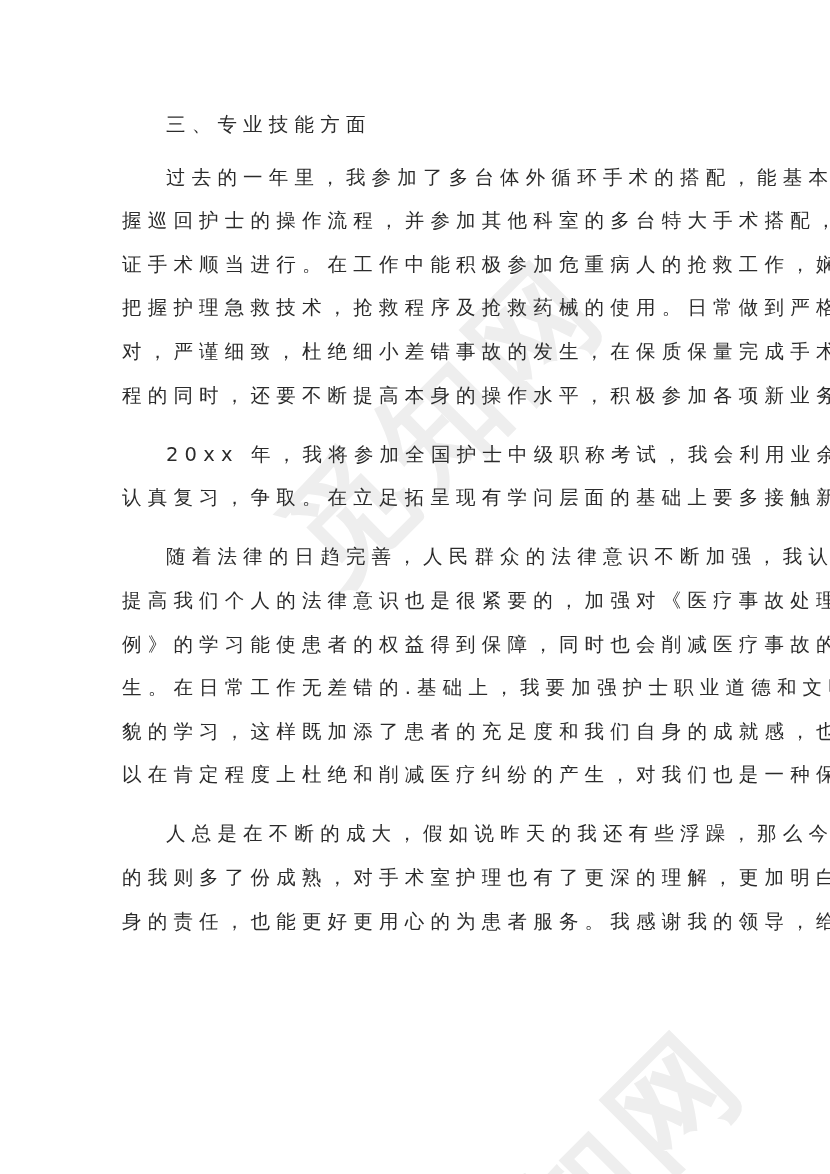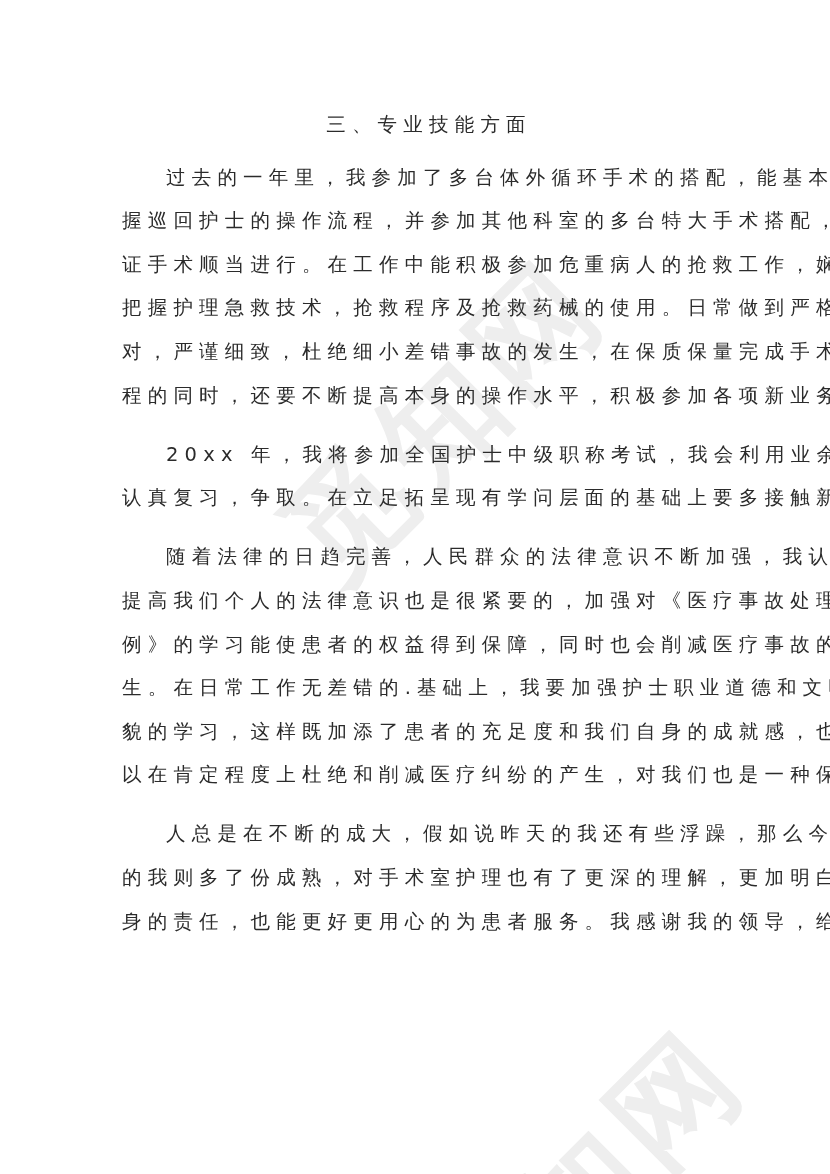--- a/index.html
+++ b/index.html
@@ -45,21 +45,21 @@
       z-index: 1;
     }
     .line {
       height: 43.6px;
       line-height: 43.6px;
       font-size: 19.5px;
       letter-spacing: 6.2px;
       white-space: nowrap;
     }
     .indent { padding-left: 44px; }
-    .heading { margin-bottom: 9px; text-align: center; }
+    .heading { margin-bottom: 9px; }
     .para { margin-bottom: 15.5px; }
   </style>
 </head>
 <body>
 
 <div class="page">
   <div class="watermark wm1">觅知网</div>
   <div class="watermark wm2">觅知网</div>
 
   <div class="content">

